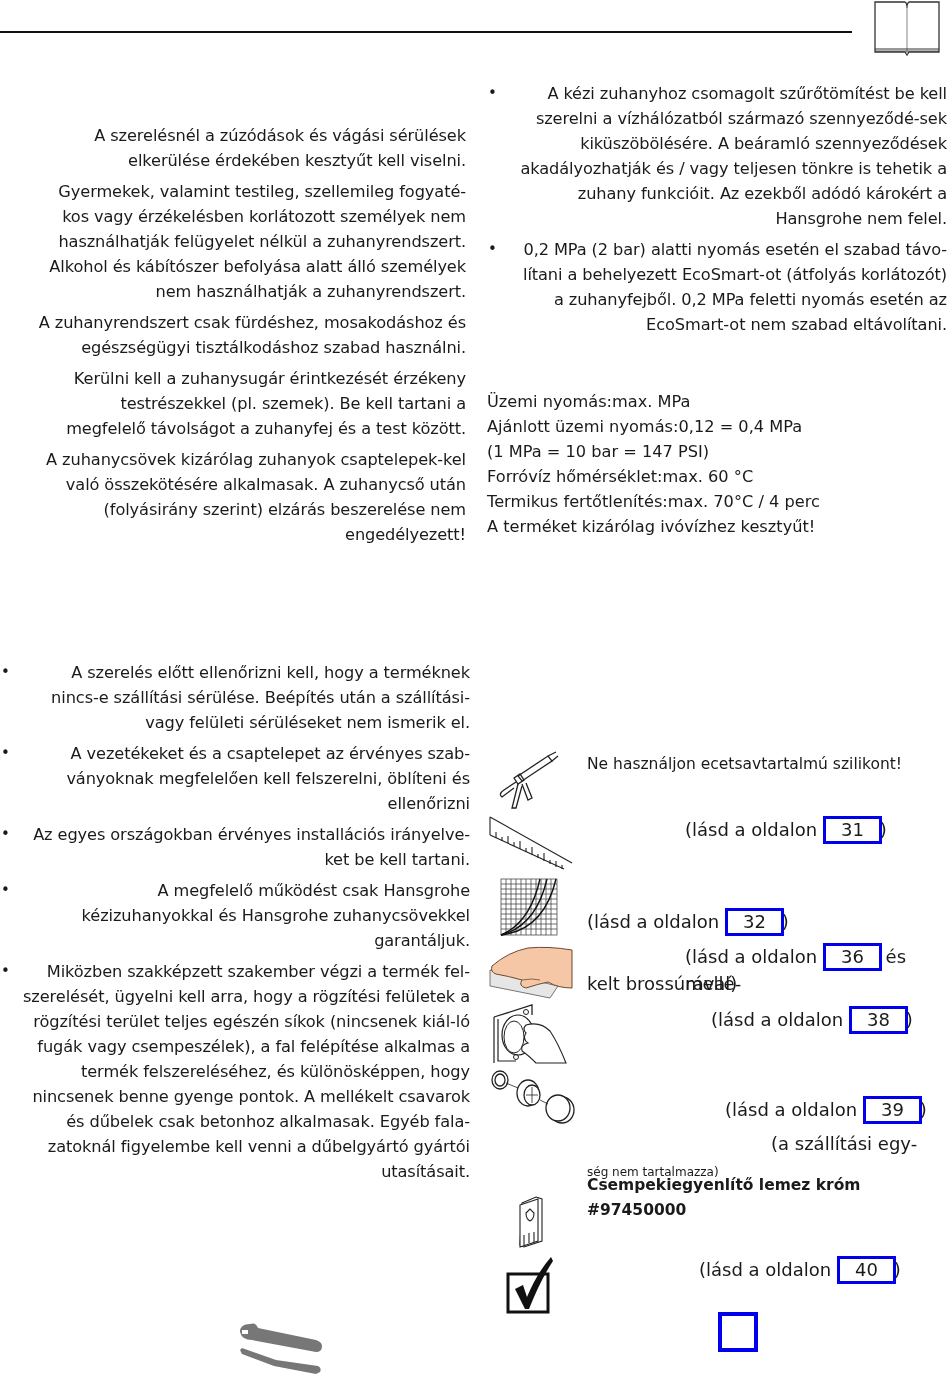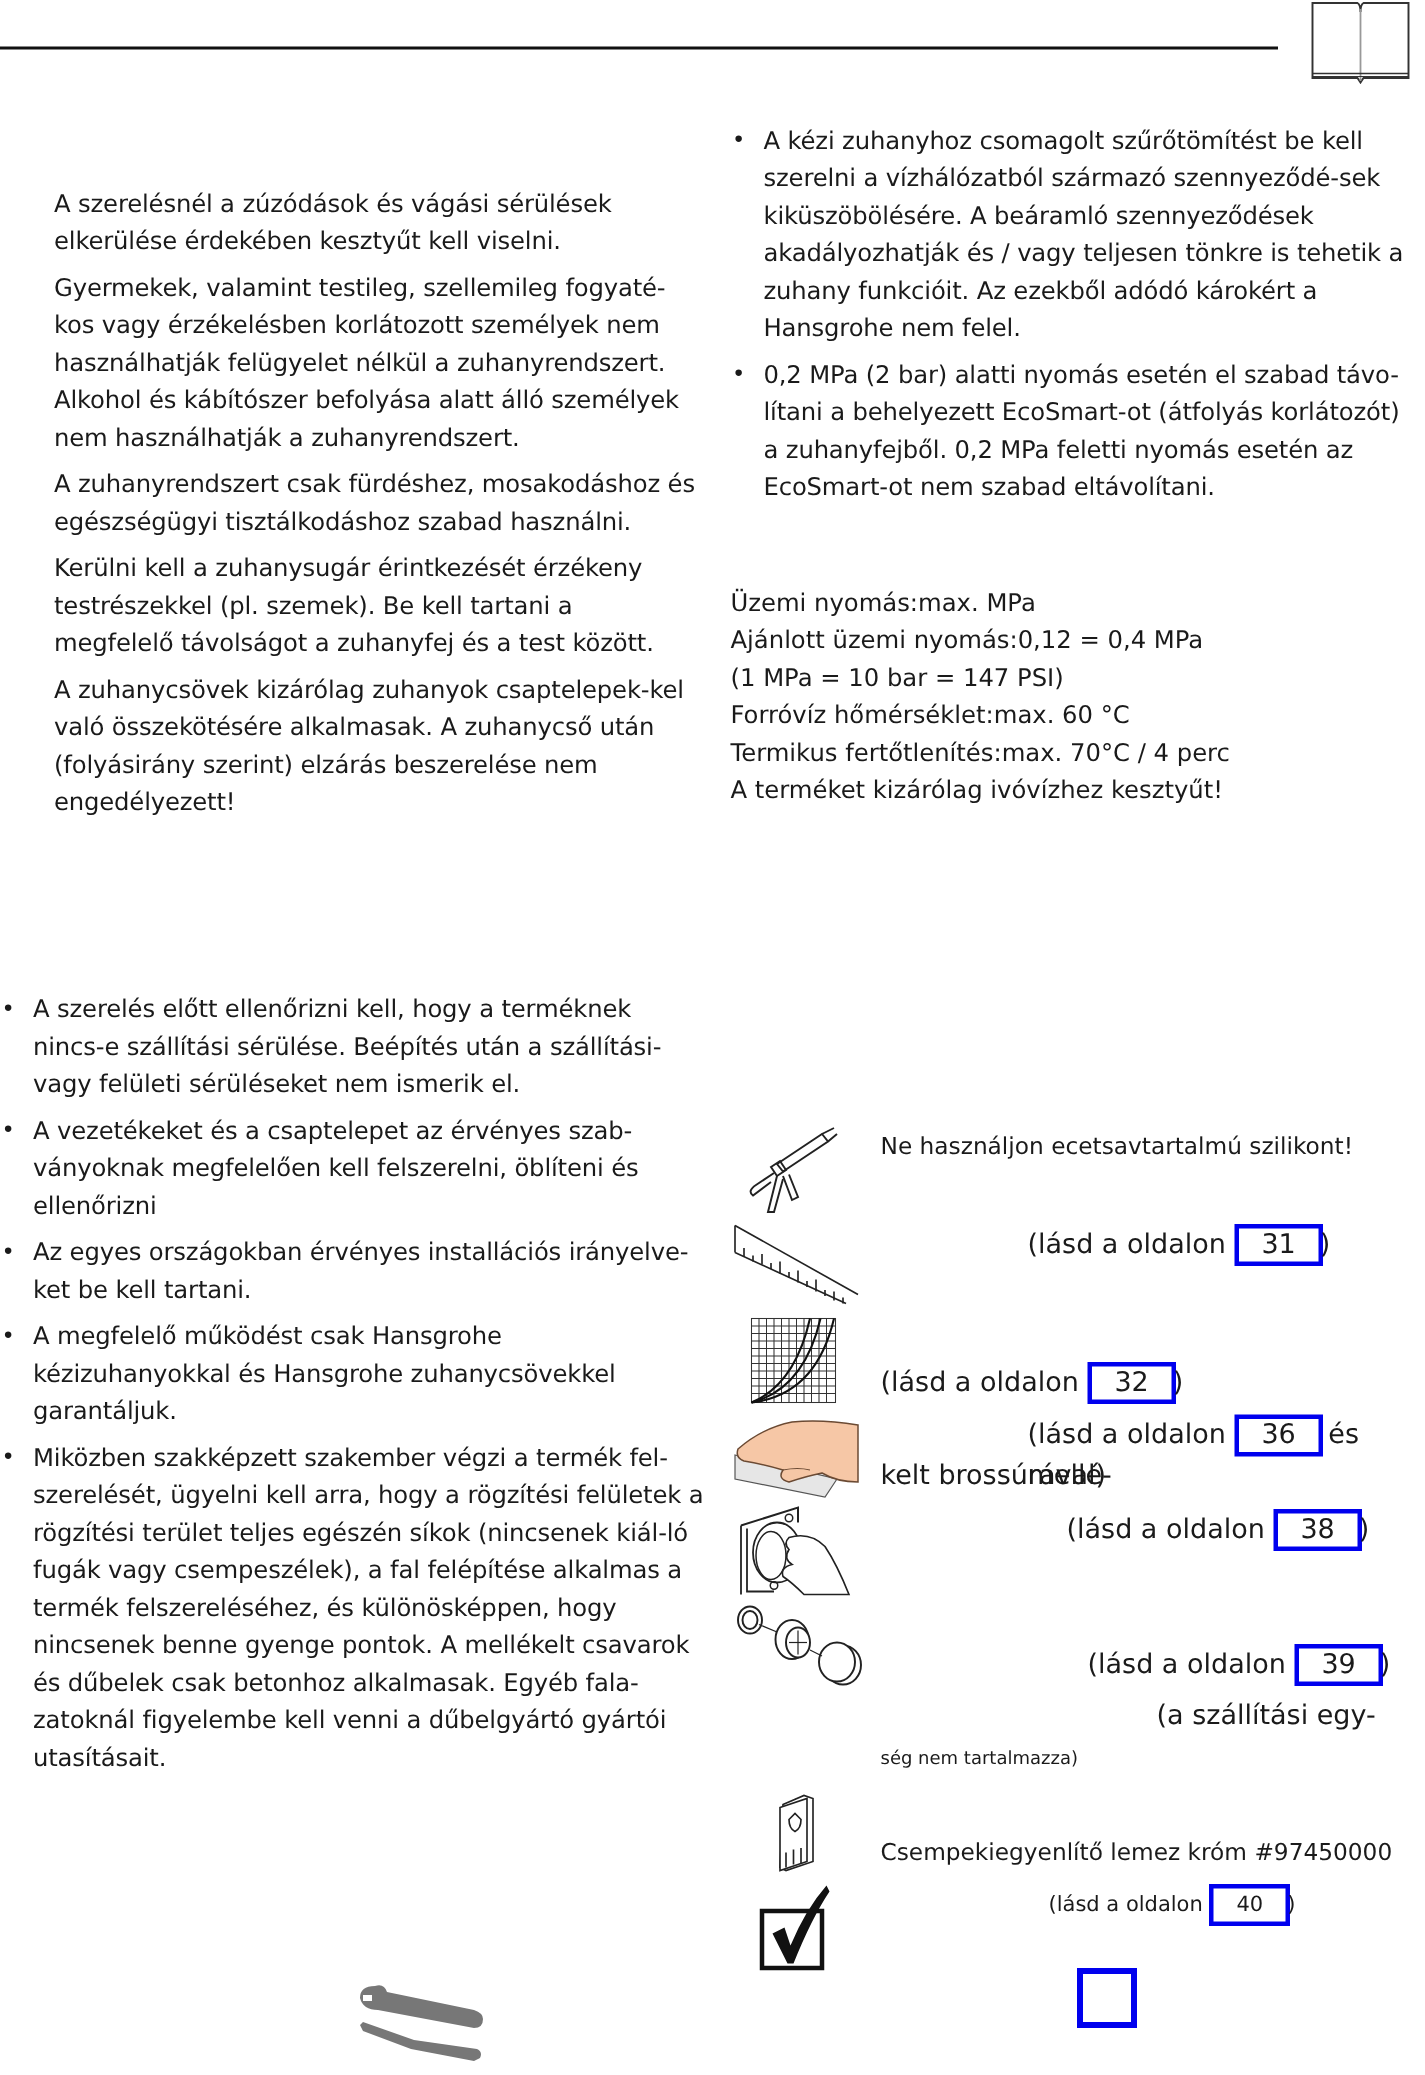--- a/index.html
+++ b/index.html
@@ -1,21 +1,21 @@
 <!DOCTYPE html>
 <html><head>
 <meta charset="utf-8">
 <style>
   html, body { margin: 0; padding: 0; background: #ffffff; }
   body { width: 950px; height: 1383px; position: relative; overflow: hidden;
          font-family: "DejaVu Sans", "Liberation Sans", sans-serif; color: #1a1a1a; }
   .abs { position: absolute; }
   .rule { left: 0; top: 31px; width: 852px; height: 2px; background: #111; }
   .book { left: 873px; top: 0; width: 68px; height: 56px; }
-  .para { font-size: 16.2px; line-height: 25px; letter-spacing: -0.1px; }
+  .para { font-size: 16.2px; line-height: 25px; letter-spacing: -0.1px; text-align: right; }
   .para p { margin: 0 0 6px 0; }
   .col-left-top { left: 36px; top: 123px; width: 430px; }
   .bullets { margin: 0; padding: 0; list-style: none; }
   .bullets li { position: relative; padding-left: 22px; margin-bottom: 6px; }
   .bullets li::before { content: "•"; position: absolute; left: 1px; top: 0; font-size: 15px; }
   .col-right-top { left: 487px; top: 81px; width: 460px; }
   .col-left-bottom { left: 0; top: 660px; width: 470px; }
   .specs { left: 487px; top: 389px; width: 456px; font-size: 16.2px; line-height: 25px; }
   .spec-row { display: flex; justify-content: flex-start; }
   .row-text { font-size: 16.2px; line-height: 25px; }
@@ -218,29 +218,29 @@
     <g fill="#fff" stroke="#222" stroke-width="1.1">
       <path d="M6 8 L20 2 L26 4 L26 46 L8 52 L4 50 Z"></path>
       <path d="M4 10 L22 4 L22 46 L4 52 Z"></path>
       <path d="M10 18 L14 14 L18 18 Q18 24 14 26 Q10 24 10 18 Z"></path>
       <line x1="8" y1="40" x2="8" y2="50"></line>
         <line x1="13" y1="38" x2="13" y2="48"></line>
         <line x1="18" y1="37" x2="18" y2="47"></line>
     </g>
   </svg>
 </div>
-<div class="abs row-text small-text" style="left:587px; top:1223px;">Csempekiegyenlítő lemez króm #97450000</div>
+<div class="abs row-text small-text" style="left:587px; top:1173px;font-weight:bold;">Csempekiegyenlítő lemez króm #97450000</div>
 
 <div class="abs" style="left:505px; top:1255px; width:50px; height:60px;">
   <svg width="50" height="60" viewBox="0 0 50 60">
     <rect x="3" y="19" width="40" height="38" fill="#fff" stroke="#111" stroke-width="3"></rect>
     <path d="M10 34 L18 30 L22 42 Q32 18 46 2 L48 6 Q36 24 24 54 L20 54 Z" fill="#111"></path>
   </svg>
 </div>
-<div class="abs row-text" style="left:699px; top:1256px; font-size:14px;">
+<div class="abs row-text" style="left:699px; top:1256px; font-size:18px;">
   <span>(lásd a oldalon </span><span class="pageref">40</span><span>)</span>
 </div>
 
 <div class="abs blue-square"></div>
 
 <div class="abs" style="left:238px; top:1318px; width:86px; height:58px;">
   <svg width="86" height="58" viewBox="0 0 86 58">
     <g fill="#777">
       <path d="M12 6 Q2 6 2 14 Q4 22 14 22 L78 34 Q84 34 84 28 Q84 24 78 22 L20 10 Q18 4 12 6 Z"></path>
       <path d="M4 12 L10 12 L10 16 L4 16 Z" fill="#fff"></path>

